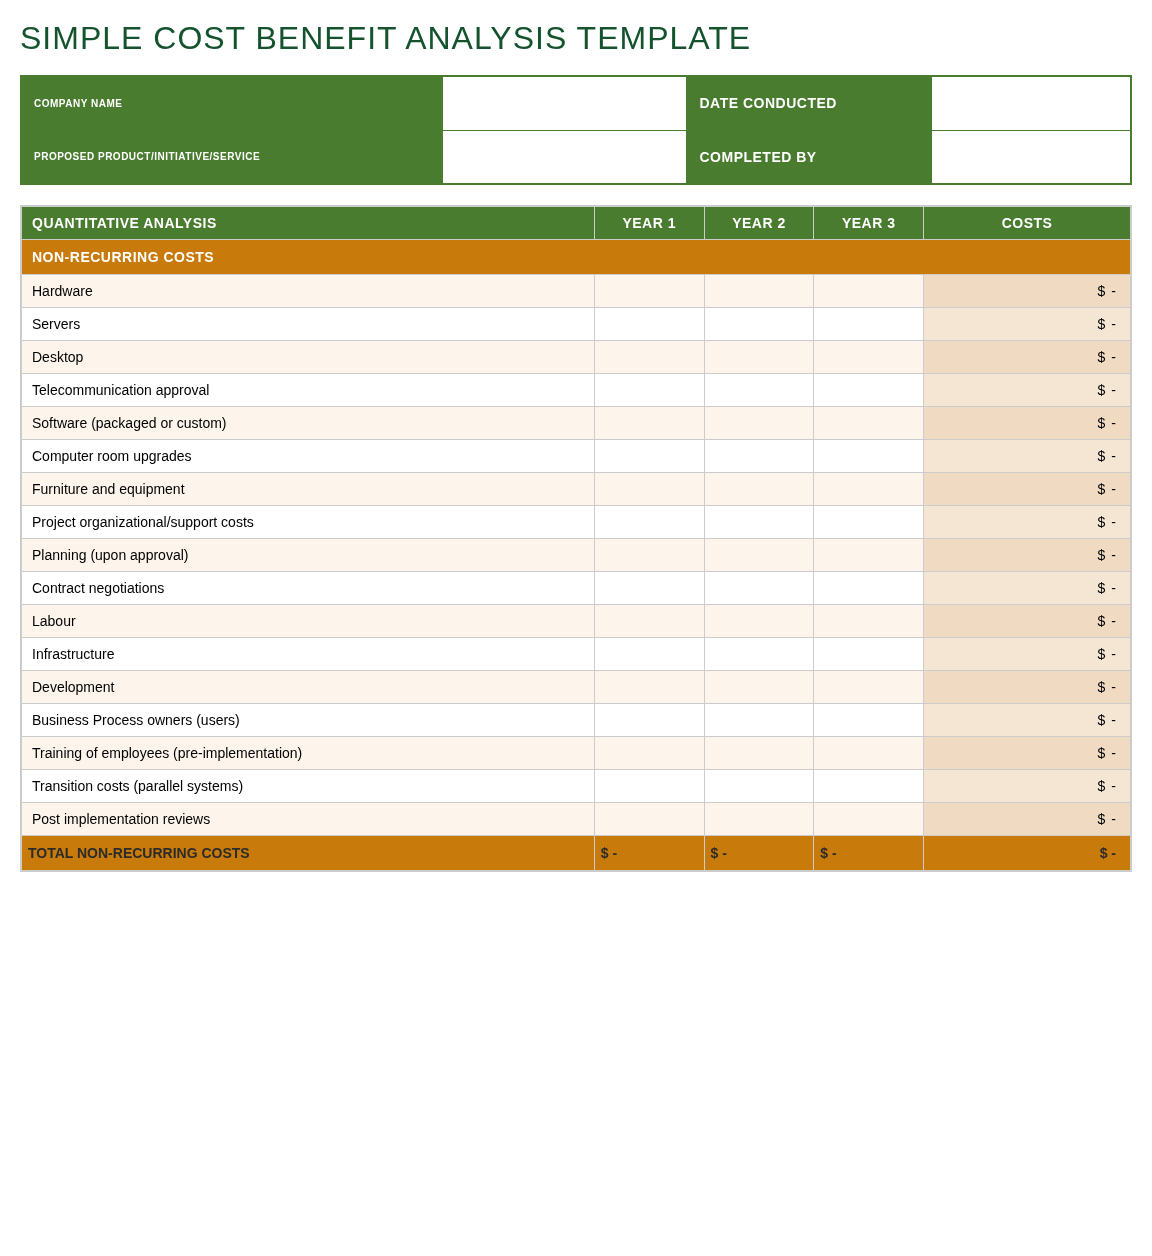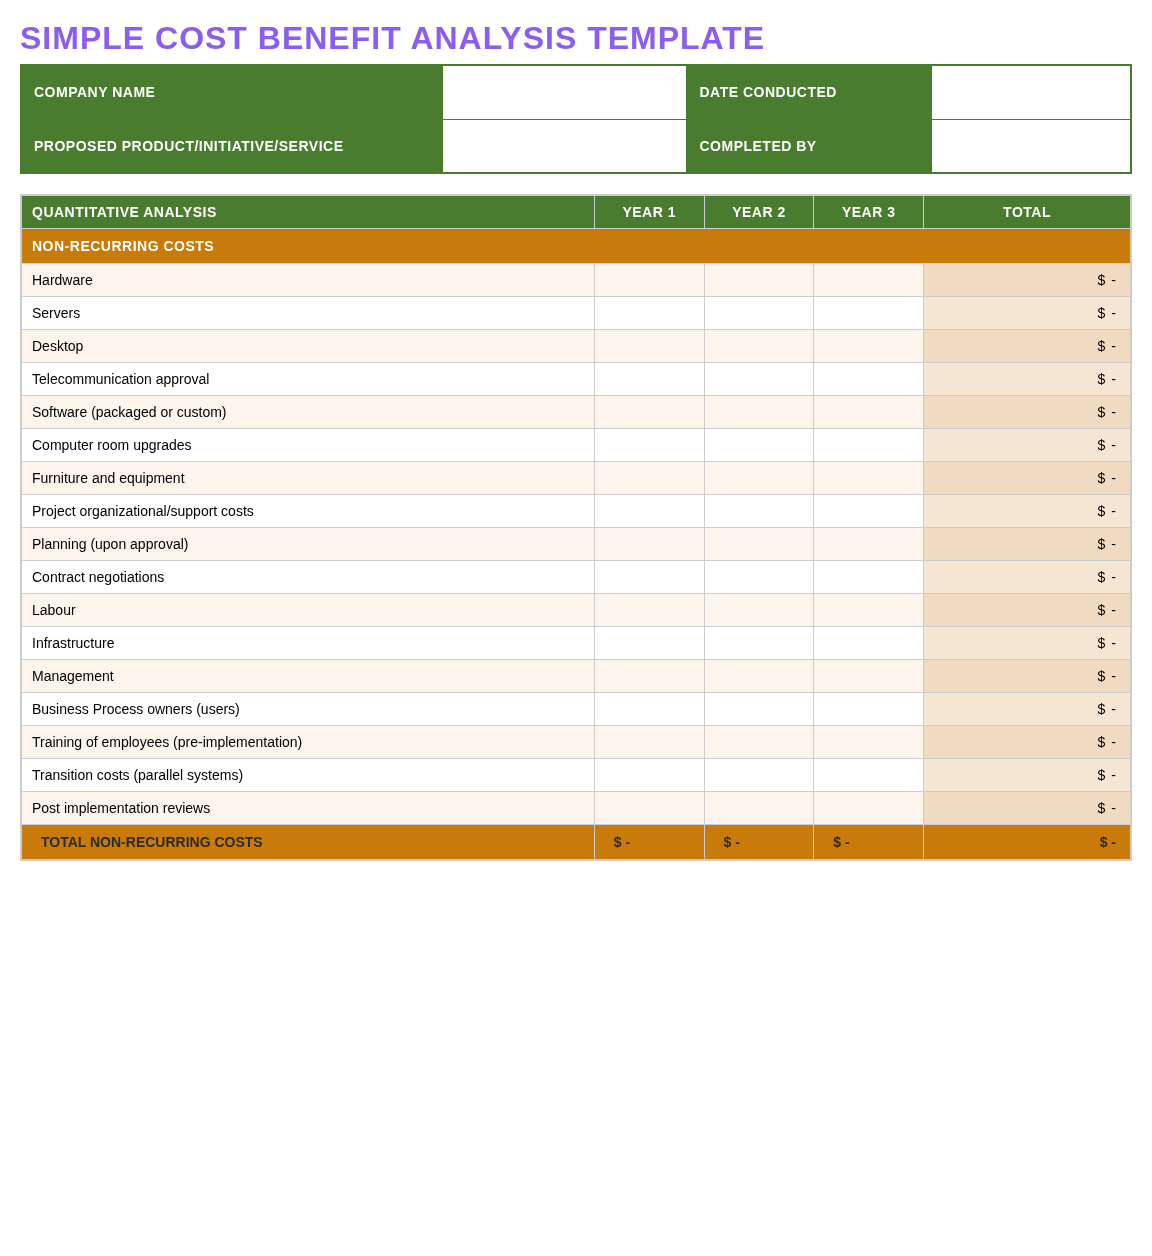--- a/index.html
+++ b/index.html
@@ -4,24 +4,24 @@
   <style>
     * { box-sizing: border-box; margin: 0; padding: 0; }
     body {
       font-family: Arial, sans-serif;
       background: #fff;
       padding: 20px;
       width: 1152px;
     }
 
     .page-title {
-      color: #8b5cf6;
+      color: #14532d;
       font-size: 32px;
-      font-weight: bold;
-      margin-bottom: 7px;
+      font-weight: normal;
+      margin-bottom: 18px;
       letter-spacing: 1px;
     }
 
     
     .info-table {
       width: 100%;
       border-collapse: collapse;
       margin-bottom: 20px;
       border: 2px solid #4a7c2f;
     }
@@ -30,21 +30,21 @@
     }
     .info-table td {
       border: 1px solid #4a7c2f;
       padding: 6px 12px;
       vertical-align: middle;
     }
     .info-label {
       background-color: #4a7c2f;
       color: #fff;
       font-weight: bold;
-      font-size: 14px;
+      font-size: 10px;
       width: 38%;
       letter-spacing: 0.5px;
     }
     .info-value {
       background-color: #fff;
       width: 22%;
     }
     .info-label-right {
       background-color: #4a7c2f;
       color: #fff;
@@ -130,21 +130,21 @@
     .dash-val {
       display: inline-block;
     }
 
     
     .total-row td {
       background-color: #c87a0a;
       color: #2b2b2b;
       font-weight: bold;
       font-size: 14px;
-      padding: 9px 19px;
+      padding: 9px 6px;
     }
     .total-row td.total-label {
       color: #2b2b2b;
     }
     .total-row td.total-year-cell {
       text-align: left;
       color: #2b2b2b;
     }
     .total-row td.total-total-cell {
       text-align: right;
@@ -174,21 +174,21 @@
   </tbody>
 </table>
 
 <table class="main-table">
   <thead>
     <tr class="header-row">
       <th class="col-label">QUANTITATIVE ANALYSIS</th>
       <th class="col-year">YEAR 1</th>
       <th class="col-year">YEAR 2</th>
       <th class="col-year">YEAR 3</th>
-      <th class="col-total">TOTAL</th>
+      <th class="col-total">COSTS</th>
     </tr>
   </thead>
   <tbody id="table-body">
 
     <tr class="category-row">
       <td colspan="5">NON-RECURRING COSTS</td>
     </tr>
 
   <tr class="data-row">
         <td class="col-label-cell">Hardware</td>
@@ -268,21 +268,21 @@
         <td class="col-total-cell"><span class="dollar-sign">$</span><span class="dash-val">-</span></td>
       </tr>
       <tr class="data-row">
         <td class="col-label-cell">Infrastructure</td>
         <td class="col-year-cell"></td>
         <td class="col-year-cell"></td>
         <td class="col-year-cell"></td>
         <td class="col-total-cell"><span class="dollar-sign">$</span><span class="dash-val">-</span></td>
       </tr>
       <tr class="data-row">
-        <td class="col-label-cell">Management</td>
+        <td class="col-label-cell">Development</td>
         <td class="col-year-cell"></td>
         <td class="col-year-cell"></td>
         <td class="col-year-cell"></td>
         <td class="col-total-cell"><span class="dollar-sign">$</span><span class="dash-val">-</span></td>
       </tr>
       <tr class="data-row">
         <td class="col-label-cell">Business Process owners (users)</td>
         <td class="col-year-cell"></td>
         <td class="col-year-cell"></td>
         <td class="col-year-cell"></td>

